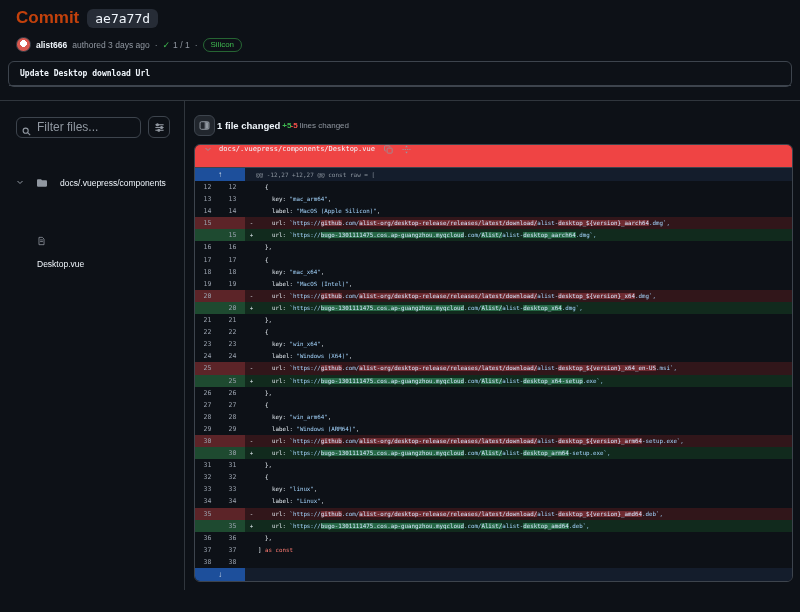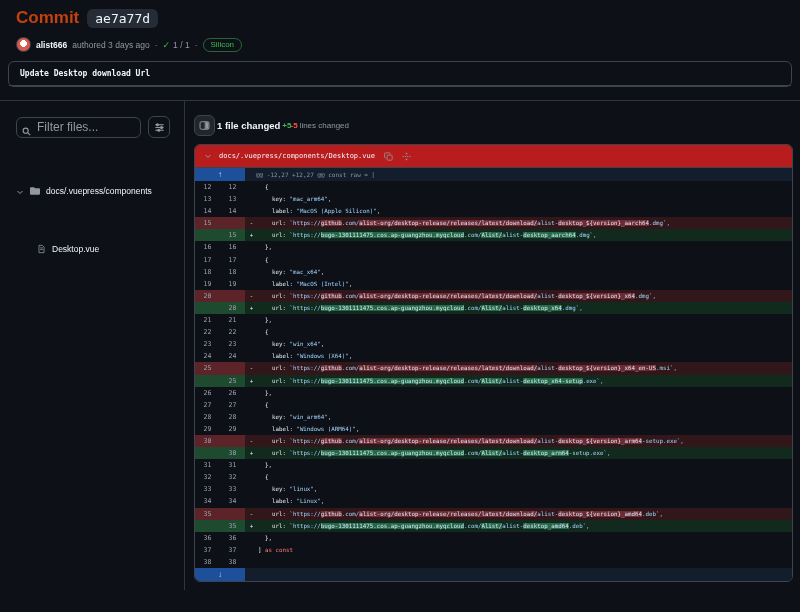--- a/index.html
+++ b/index.html
@@ -48,39 +48,39 @@
   .filter-wrap { position:relative; flex:1; }
   .filter-wrap .search-ico { position:absolute; left:6px; top:5px; color:#9198a1; }
   .filter-input { width:100%; height:21px; background:transparent;
     border:1px solid #3d444d; border-radius:6px; color:#e6edf3;
     font-size:12px; padding:0 6px 0 20px; outline:none; }
   .filter-input::placeholder { color:#9198a1; }
   .sliders-btn { width:22px; height:22px; flex-shrink:0; background:transparent;
     border:1px solid #3d444d; border-radius:6px; color:#9198a1;
     display:flex; align-items:center; justify-content:center; cursor:pointer; }
   .tree { margin-top:11px; font-size:8.5px; color:#f0f6fc; }
-  .tree-row { display:flex; align-items:flex-end; gap:6px; height:18px; cursor:pointer;margin-top:40px; }
-  .tree-row.nested { padding-left:21px; }
+  .tree-row { display:flex; align-items:flex-start; gap:13px; height:18px; cursor:pointer;margin-top:40px; }
+  .tree-row.nested { padding-left:21px;flex-direction:column; }
   .tree-ico { color:#9198a1; display:flex; flex-shrink:0; }
 
   
   .diff-panel { flex:1; padding:14px 7px 0 9px; min-width:0; }
   .summary-row { display:flex; align-items:center; gap:2px; }
   .panel-btn { width:21px; height:21px; border:1px solid #3d444d; border-radius:6px;
     background:#21262d; color:#9198a1; display:flex; align-items:center;
     justify-content:center; cursor:pointer; }
   .files-changed { font-size:9.5px; font-weight:700; color:#f0f6fc; }
   .adds { color:#3fb950; font-size:8px; font-weight:700; }
   .dels { color:#f85149; font-size:8px; font-weight:700; margin-left:-3px; }
   .lines-label { color:#9198a1; font-size:8px; }
 
   .file-card { margin-top:8px; border:1px solid #3d444d; border-radius:6px;
     overflow:hidden; background:#0d1117; }
-  .file-header { height:23px; background:#b91c1c; border-bottom:1px solid #3d444d;
-    display:flex; align-items:center; gap:7px; padding:0 9px; }
+  .file-header { height:23px; background:#ef4444; border-bottom:1px solid #3d444d;
+    display:flex; align-items:flex-start; gap:7px; padding:0 9px; }
   .chev { color:#9198a1; display:flex; cursor:pointer; }
   .file-name { font-family:"DejaVu Sans Mono", monospace; font-size:7px; color:#f0f6fc; }
   .hdr-ico { color:#9198a1; display:flex; cursor:pointer; margin-left:2px; }
 
   .code-row { display:flex; height:12.1px; line-height:12.1px;
     font-family:"DejaVu Sans Mono", monospace; font-size:5.8px; align-items:stretch; }
   .ln { width:25px; flex-shrink:0; text-align:center; color:#9ba3af;
     font-size:6.5px; cursor:pointer; }
   .marker { width:13px; flex-shrink:0; text-align:center; color:#e6edf3; }
   .code-text { white-space:pre; color:#e6edf3; }

